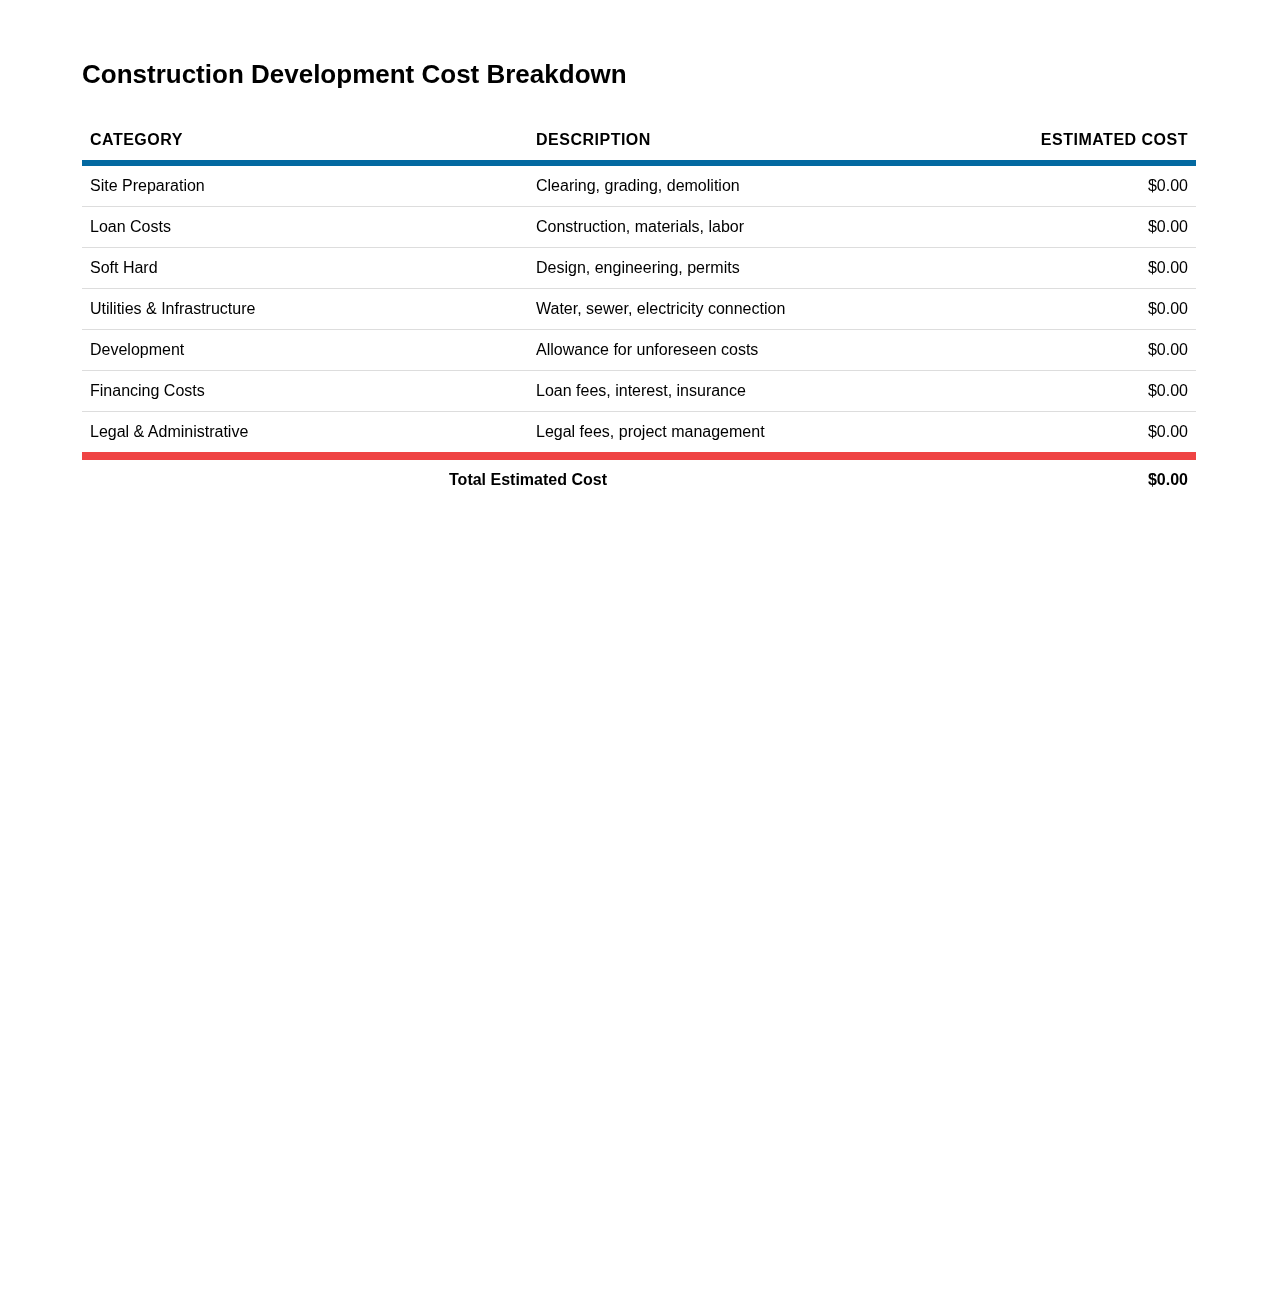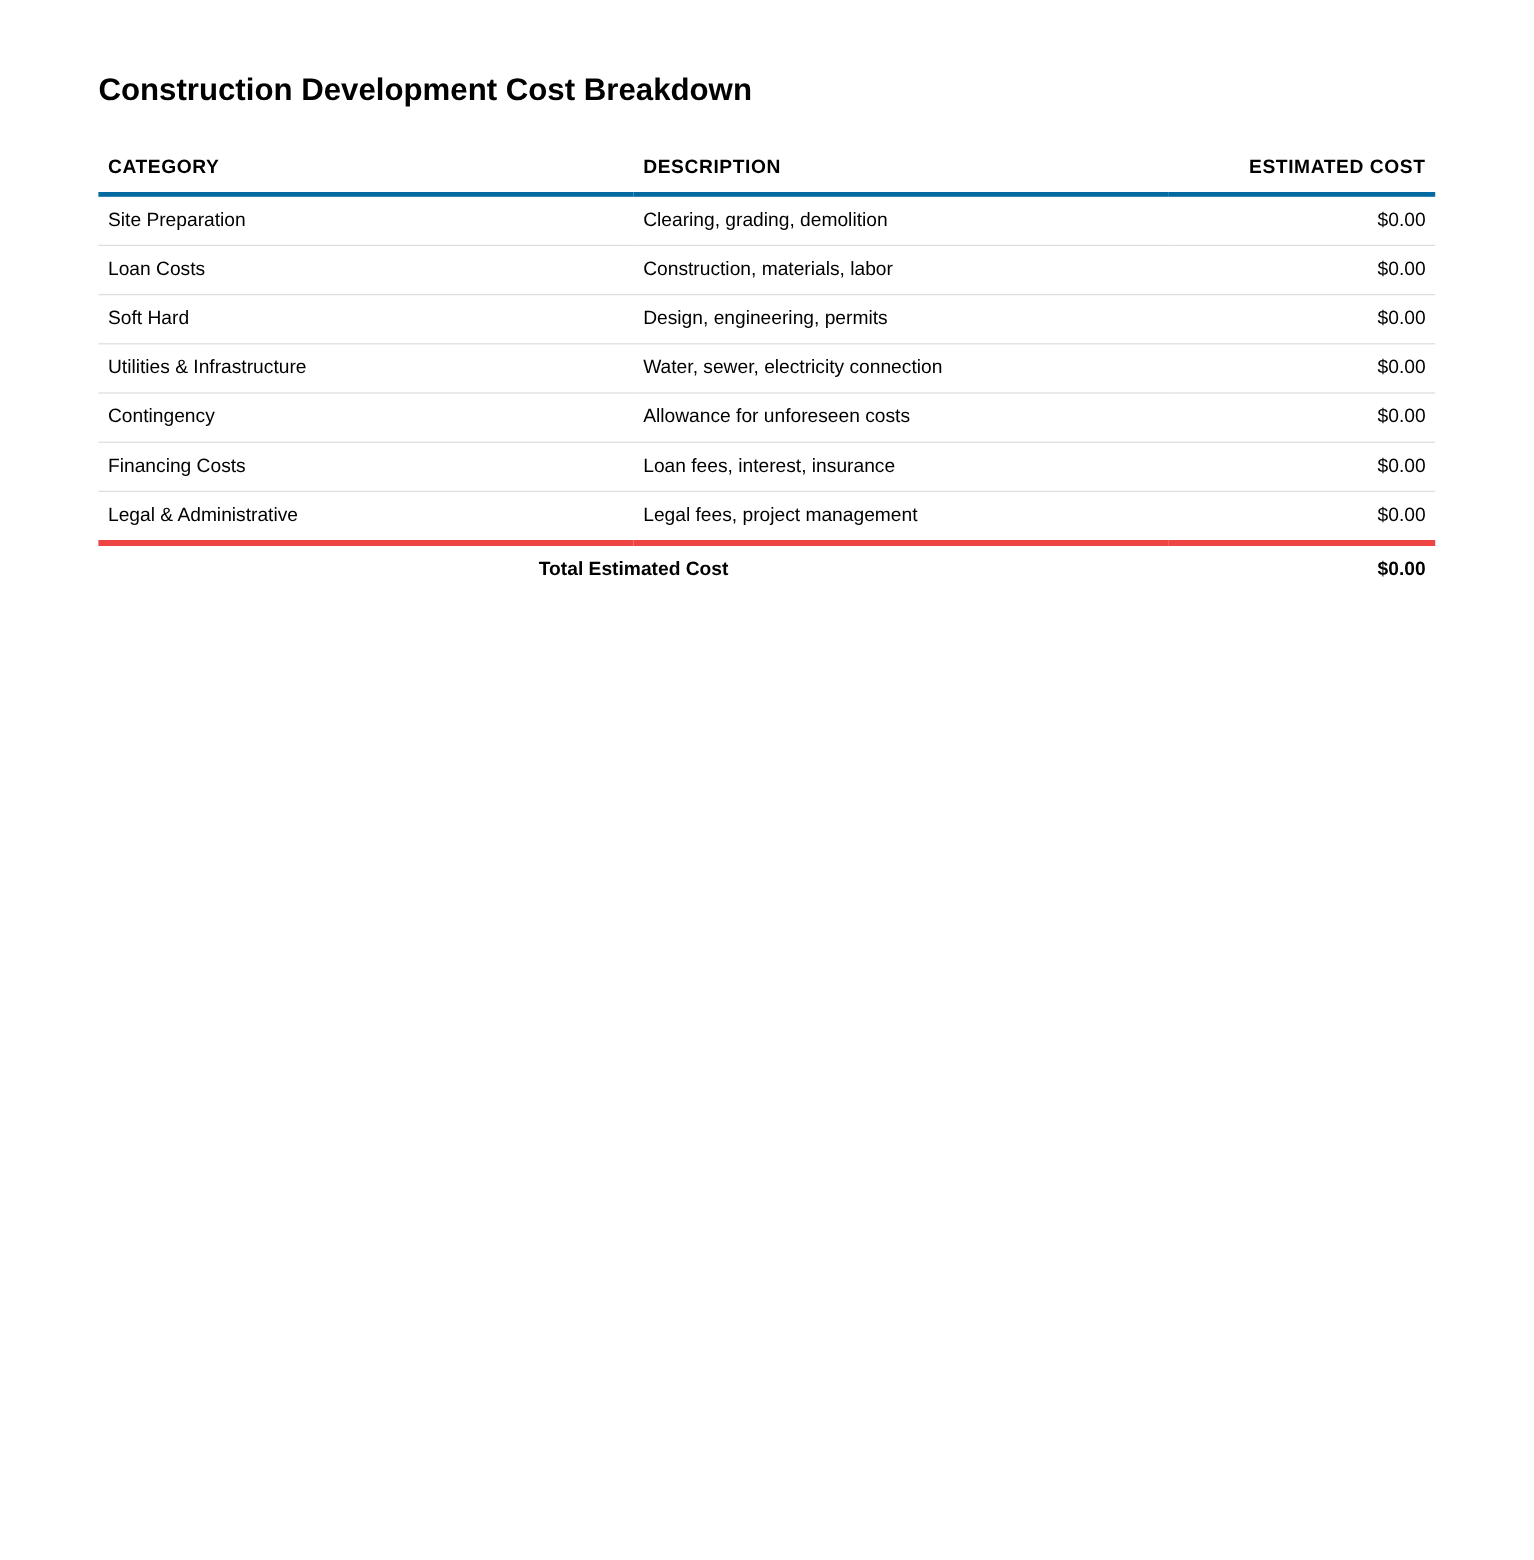--- a/index.html
+++ b/index.html
@@ -22,33 +22,33 @@
       margin-top: 29px;
       font-size: 16px;
     }
     th {
       text-align: left;
       font-weight: bold;
       letter-spacing: 0.5px;
       text-transform: uppercase;
       padding: 8px 8px;
       height: 25px;
-      border-bottom: 4px solid #0369a1;
+      border-bottom: 6px solid #0369a1;
     }
     td {
       padding: 0 8px;
       height: 40px;
       border-bottom: 1px solid #dddddd;
       vertical-align: middle;
     }
     th.cost, td.cost { text-align: right; }
     col.c1 { width: 446px; }
     col.c2 { width: 446px; }
     col.c3 { width: 222px; }
-    tr.last td { border-bottom: 5px solid #ef4444; }
+    tr.last td { border-bottom: 8px solid #ef4444; }
     tr.total td {
       border-bottom: none;
       font-weight: bold;
       height: 40px;
     }
     tr.total td.total-label { text-align: center; }
   </style>
 </head>
 <body>
 
@@ -82,21 +82,21 @@
         <td>Soft Hard</td>
         <td>Design, engineering, permits</td>
         <td class="cost">$0.00</td>
       </tr>
       <tr>
         <td>Utilities &amp; Infrastructure</td>
         <td>Water, sewer, electricity connection</td>
         <td class="cost">$0.00</td>
       </tr>
       <tr>
-        <td>Contingency</td>
+        <td>Development</td>
         <td>Allowance for unforeseen costs</td>
         <td class="cost">$0.00</td>
       </tr>
       <tr>
         <td>Financing Costs</td>
         <td>Loan fees, interest, insurance</td>
         <td class="cost">$0.00</td>
       </tr>
       <tr class="last">
         <td>Legal &amp; Administrative</td>

